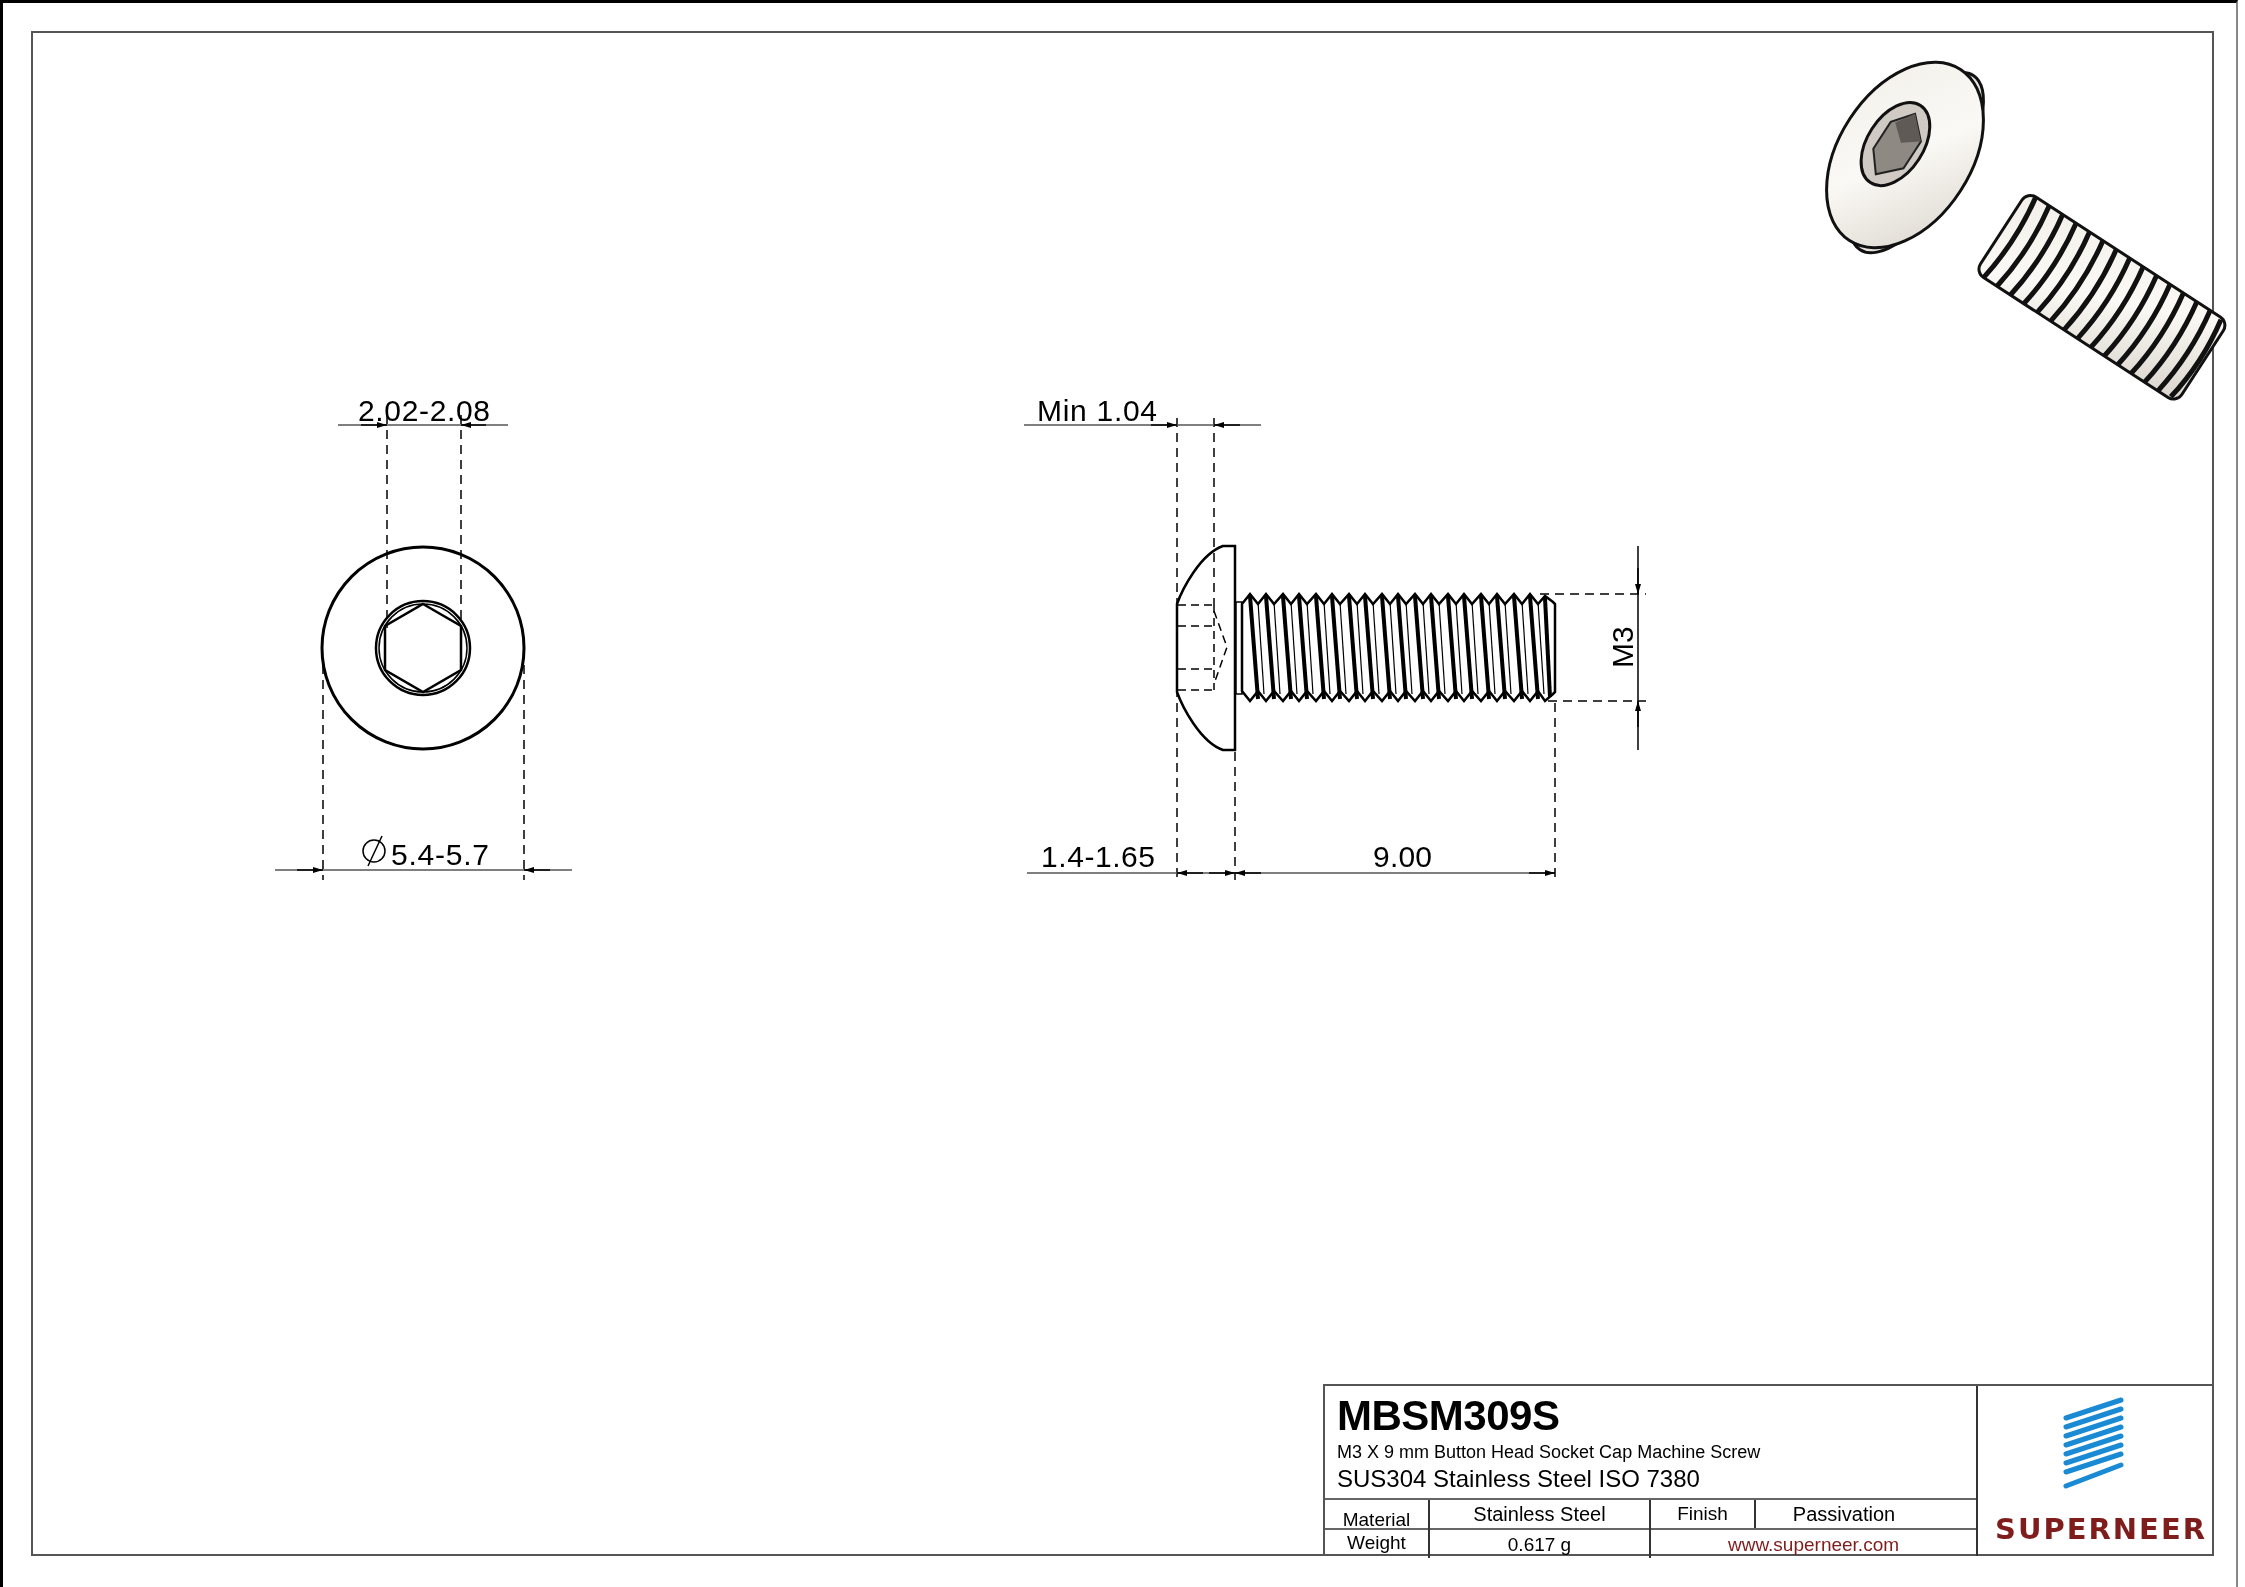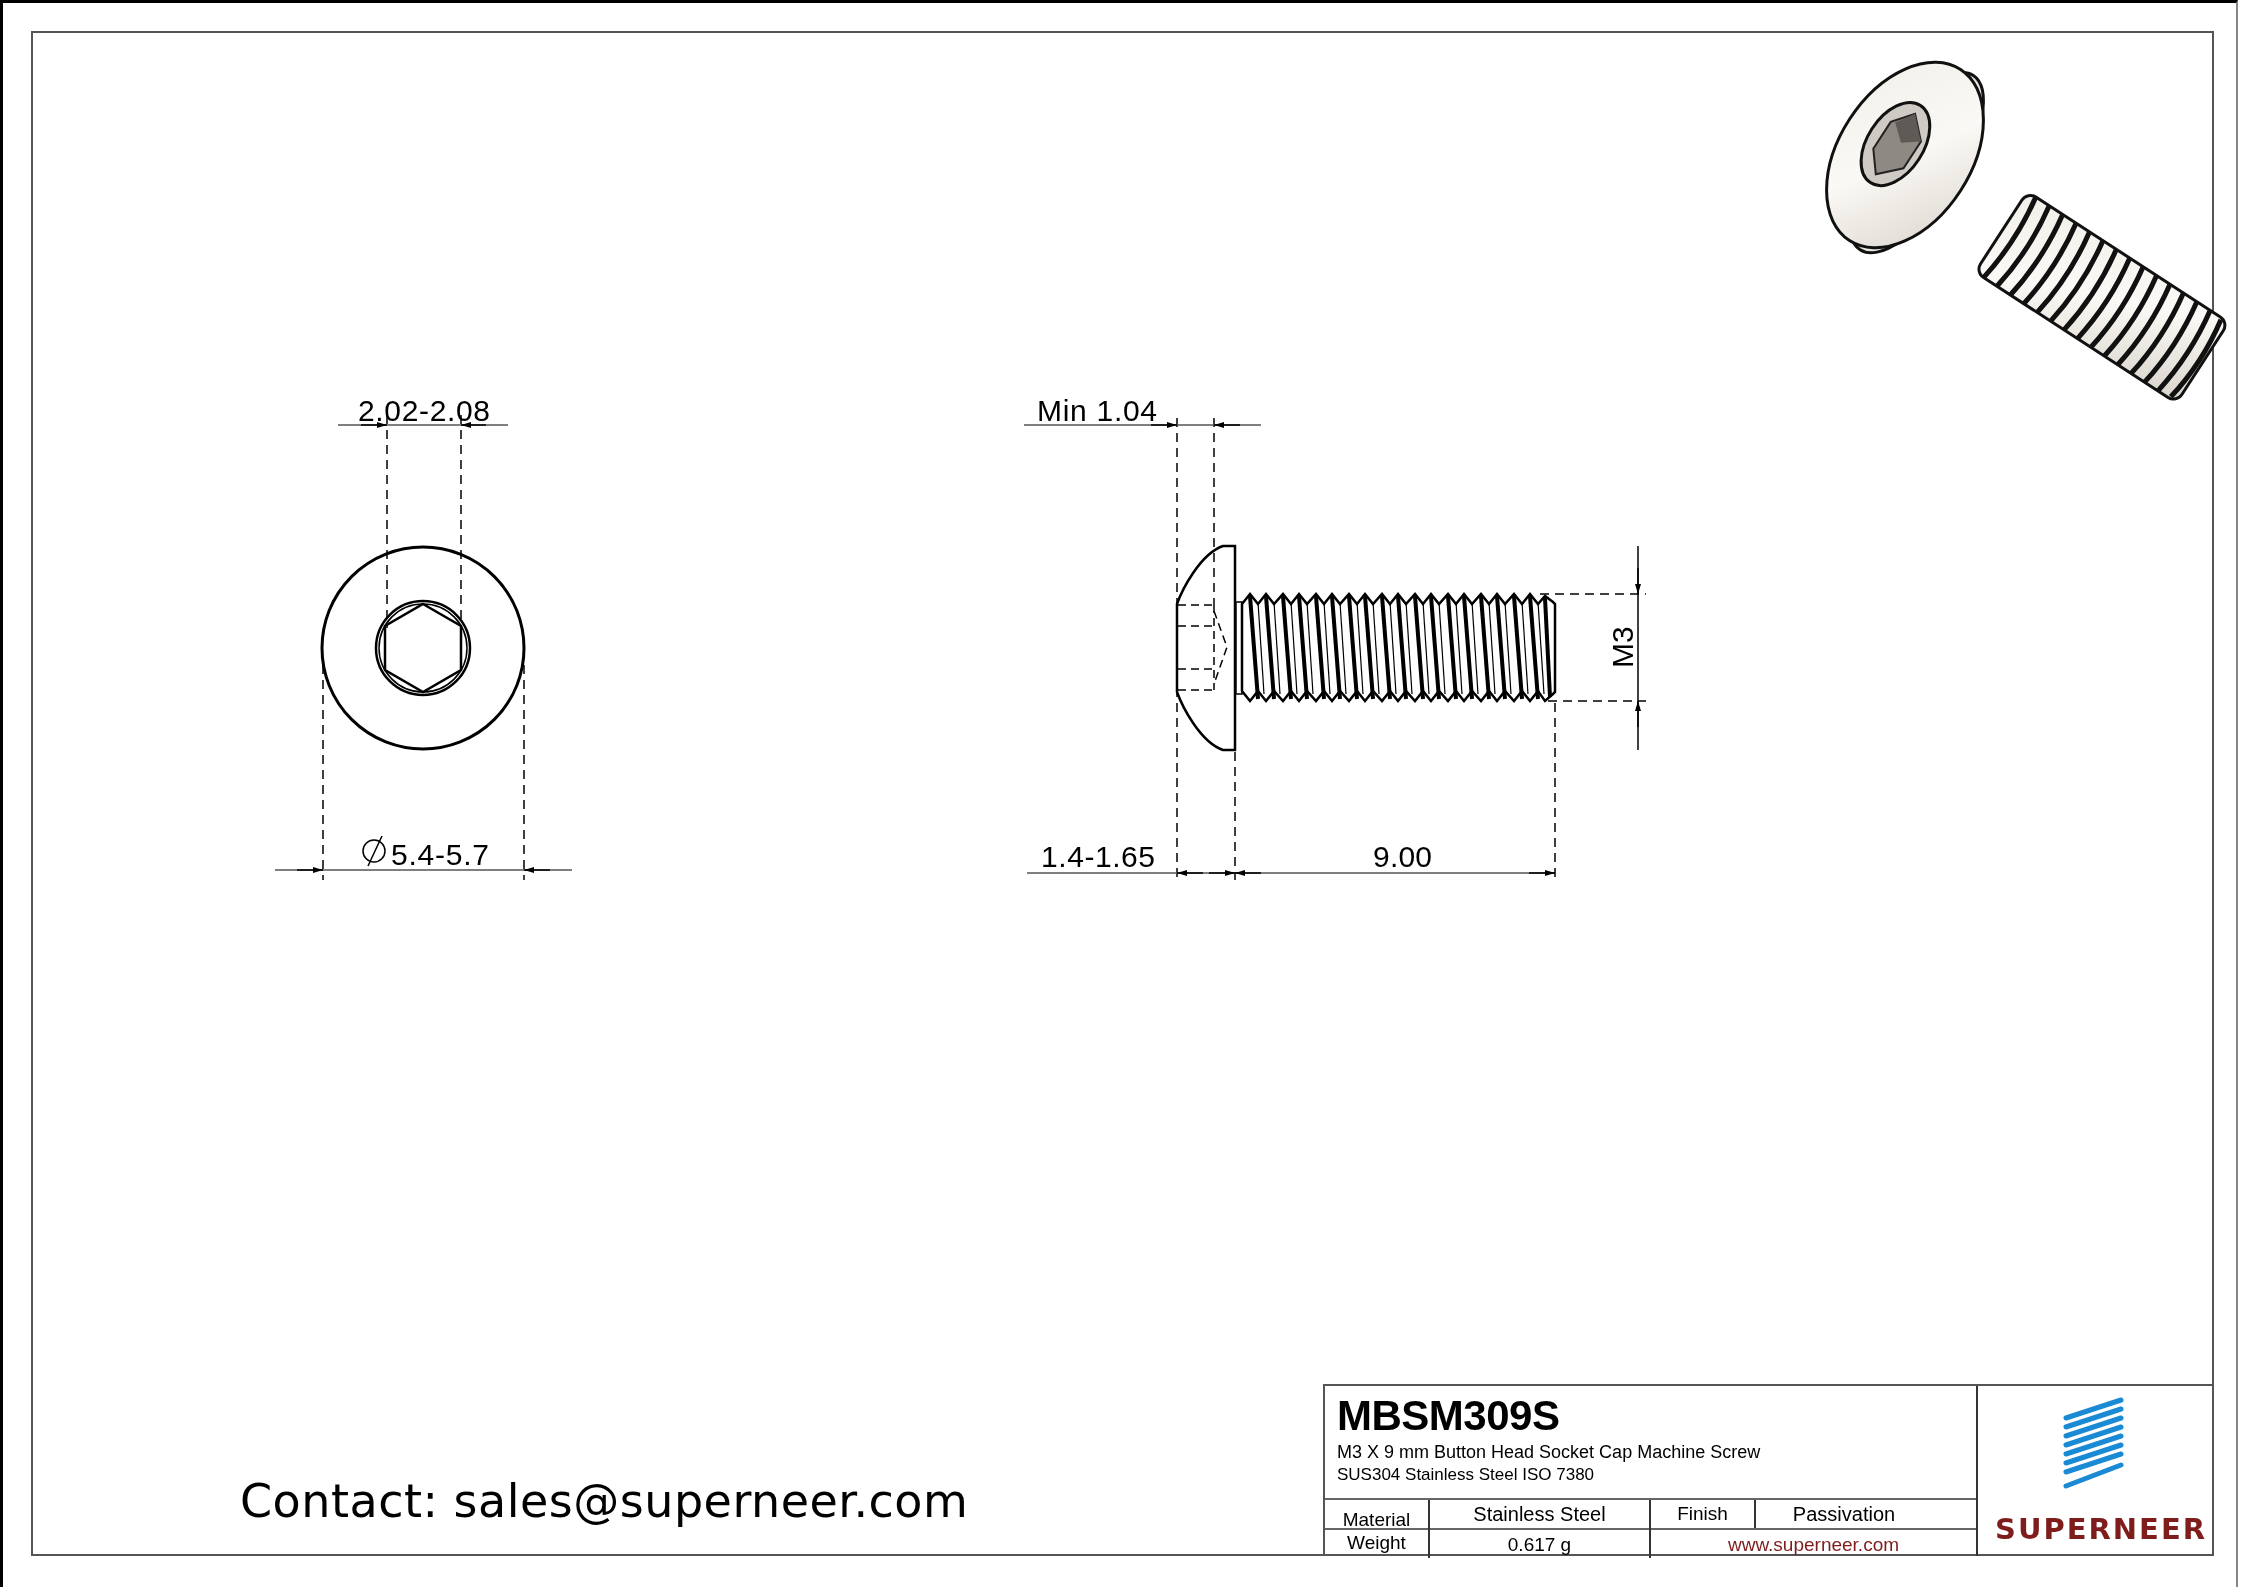--- a/index.html
+++ b/index.html
@@ -16,21 +16,21 @@
     .contact { position: absolute; left: 240px; top: 1474px; font-family: "DejaVu Sans", sans-serif;
                font-size: 46px; letter-spacing: 0.5px; color: #000; white-space: nowrap; }
 
     
     .title-block { position: absolute; left: 1323px; top: 1384px; width: 891px; height: 172px;
                    border-top: 2px solid #555; border-left: 2px solid #555; box-sizing: border-box; }
     .tb-main { position: absolute; left: 0; top: 0; width: 651px; height: 114px; }
     .tb-code { position: absolute; left: 12px; top: 6px; font-size: 42px; font-weight: bold;
                letter-spacing: -0.5px; white-space: nowrap; }
     .tb-desc1 { position: absolute; left: 12px; top: 56px; font-size: 18px; white-space: nowrap; }
-    .tb-desc2 { position: absolute; left: 12px; top: 79px; font-size: 17px; white-space: nowrap; }
+    .tb-desc2 { position: absolute; left: 12px; top: 79px; font-size: 24px; white-space: nowrap; }
     .tb-cell { position: absolute; box-sizing: border-box; display: flex; align-items: center;
                justify-content: center; font-size: 19px; white-space: nowrap; }
     .tb-hline { position: absolute; left: 0; height: 2px; background: #666; }
     .tb-vline { position: absolute; width: 2px; background: #333; }
     .tb-logo { position: absolute; left: 651px; top: 0; width: 240px; height: 170px;
                border-left: 2px solid #333; box-sizing: border-box; }
     .logo-text { position: absolute; left: 17px; top: 126px; font-family: "DejaVu Sans", sans-serif;
                  font-weight: bold; font-size: 29px; letter-spacing: 2px; }
     .url { color: #7f1d1d; }
   </style>
@@ -221,21 +221,20 @@
       <line x1="2066" y1="1427" x2="2121" y2="1409"></line>
       <line x1="2066" y1="1436" x2="2121" y2="1418"></line>
       <line x1="2066" y1="1445" x2="2121" y2="1427"></line>
       <line x1="2066" y1="1454" x2="2121" y2="1436"></line>
       <line x1="2066" y1="1463" x2="2121" y2="1445"></line>
       <line x1="2066" y1="1472" x2="2121" y2="1454"></line>
       <line x1="2066" y1="1486" x2="2121" y2="1465"></line>
     </g>
   </svg>
 
-  <div class="contact">Contact: sales@superneer.com</div>
 
   <div class="title-block">
     <div class="tb-main">
       <div class="tb-code">MBSM309S</div>
       <div class="tb-desc1">M3 X 9 mm  Button Head Socket Cap Machine Screw</div>
       <div class="tb-desc2">SUS304 Stainless Steel ISO 7380</div>
     </div>
 
     <div class="tb-hline" style="top:112px; width:651px;"></div>
     <div class="tb-hline" style="top:142px; width:651px;"></div>

